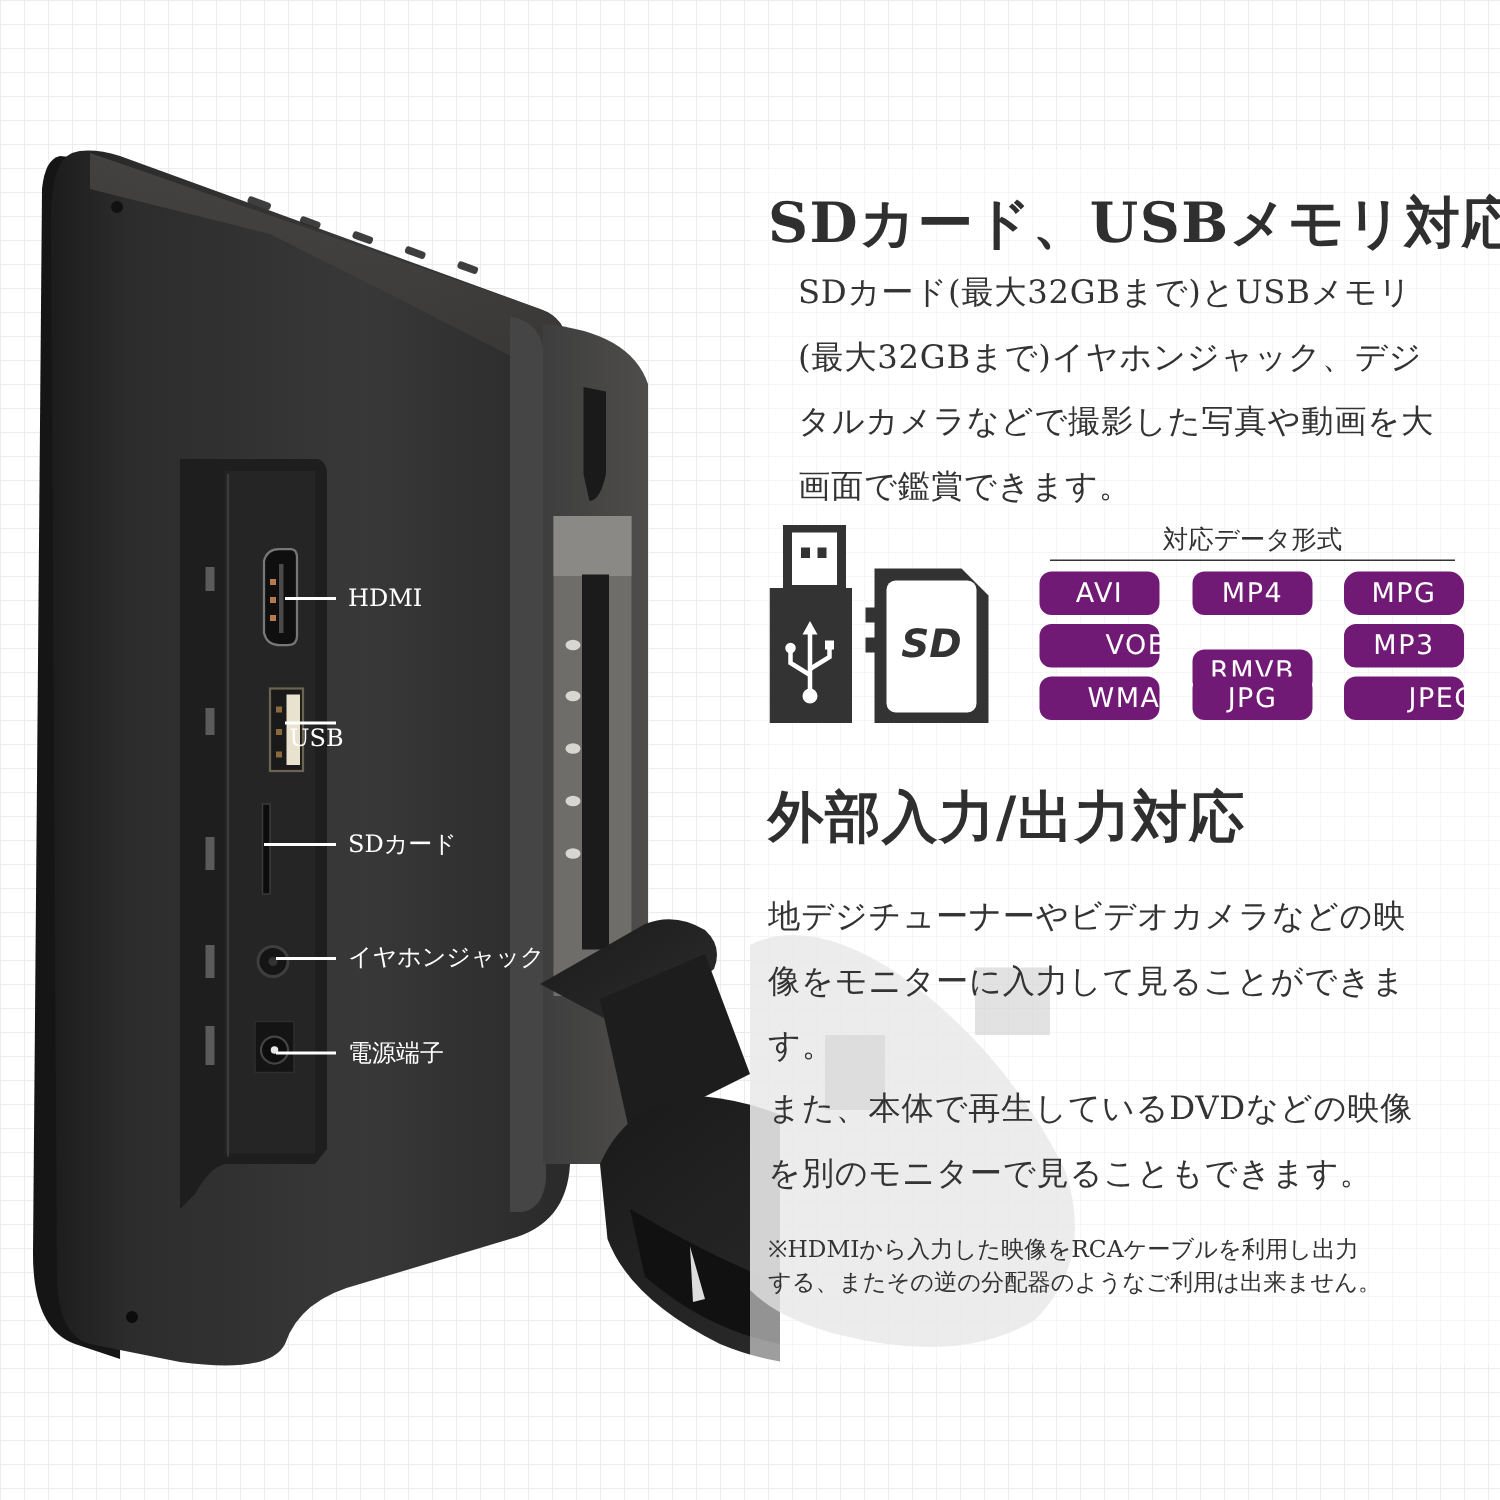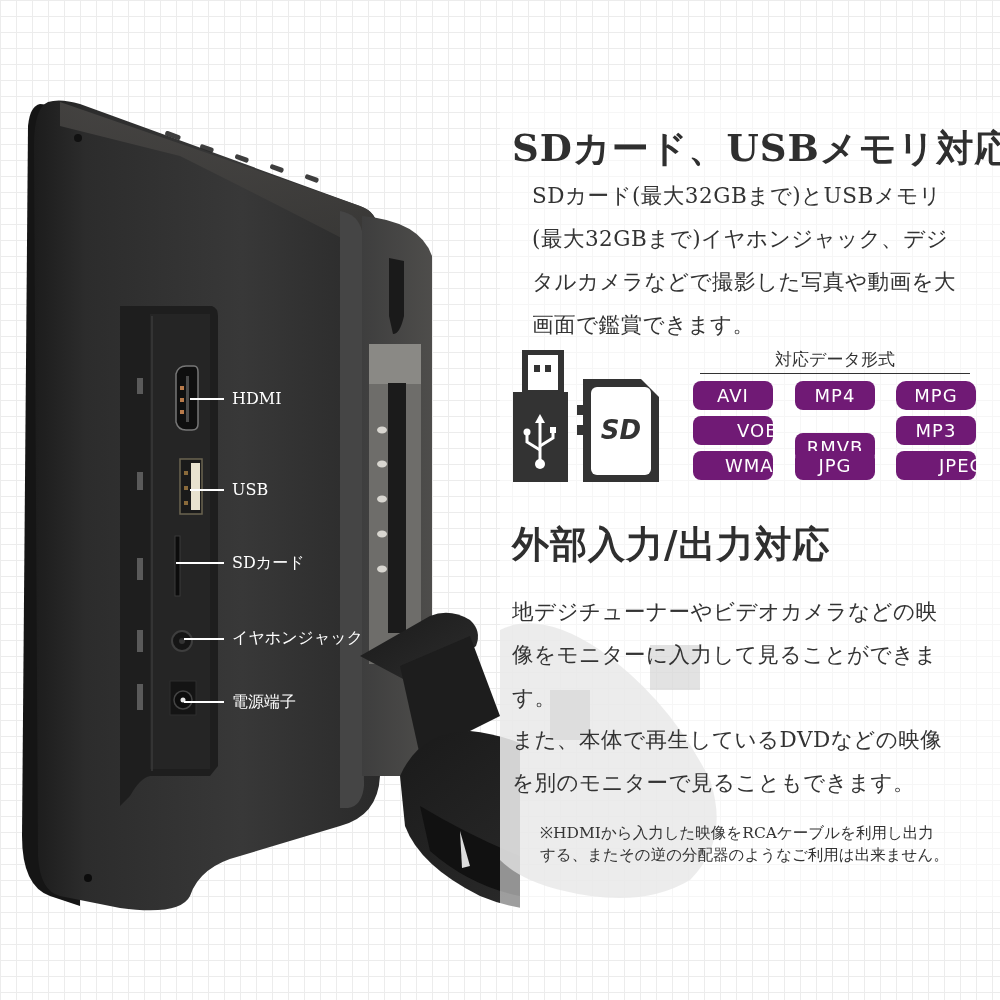--- a/index.html
+++ b/index.html
@@ -51,21 +51,21 @@
   .para {
     position:absolute; left:512px; width:470px;
     font-size:21.5px; line-height:43px; color:#333; letter-spacing:0.5px;
   }
   .para span { display:block; white-space:nowrap; }
 
   .note {
     position:absolute; left:512px; width:470px;
     font-size:15.5px; line-height:22px; color:#333;
   }
-  .note span { display:block; white-space:nowrap;margin-left:28px; }
+  .note span { display:block; white-space:nowrap; }
 
   .formats-title {
     position:absolute; left:700px; top:348px; width:270px;
     text-align:center; font-size:17px; color:#333;
     border-bottom:1.5px solid #333; padding-bottom:2px;
   }
   .badge {
     position:absolute; width:80px; height:29px;
     background:#701a75; color:#fff; border-radius:8px;
     font-family:"DejaVu Sans", "Liberation Sans", sans-serif;
@@ -174,21 +174,21 @@
 
     <path d="M400 760 Q420 715 470 715 Q520 720 560 750 L620 820 Q640 860 600 885 Q540 905 480 880 Q420 850 405 810 Z" fill="url(#mountGrad)"></path>
     <path d="M420 790 Q470 820 520 840 L520 880 Q470 870 430 835 Z" fill="#111"></path>
     <path d="M460 815 L470 850 L462 852 Z" fill="#ddd"></path>
   </svg>
 
   <div class="port-label" style="left:190px; top:374px;">
     <span class="line" style="width:34px;"></span>
     <span>HDMI</span>
   </div>
-  <div class="port-label" style="left:190px; top:465px;">
+  <div class="port-label" style="left:190px; top:465px;flex-direction:column;">
     <span class="line" style="width:34px;"></span>
     <span>USB</span>
   </div>
   <div class="port-label" style="left:176px; top:538px;">
     <span class="line" style="width:48px;"></span>
     <span>SDカード</span>
   </div>
   <div class="port-label" style="left:184px; top:614px;font-family:Liberation Mono, monospace;">
     <span class="line" style="width:40px;"></span>
     <span>イヤホンジャック</span>

